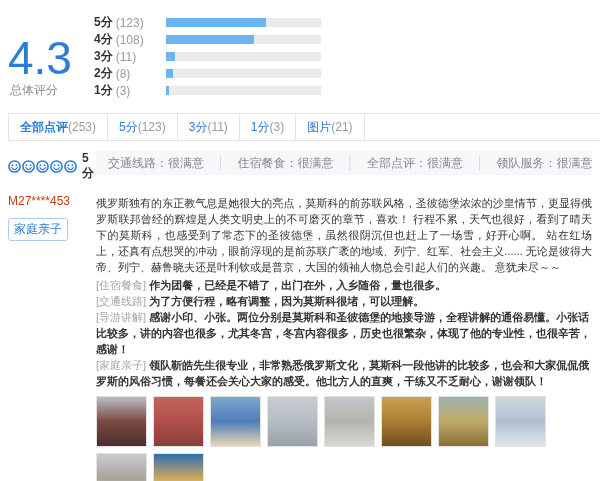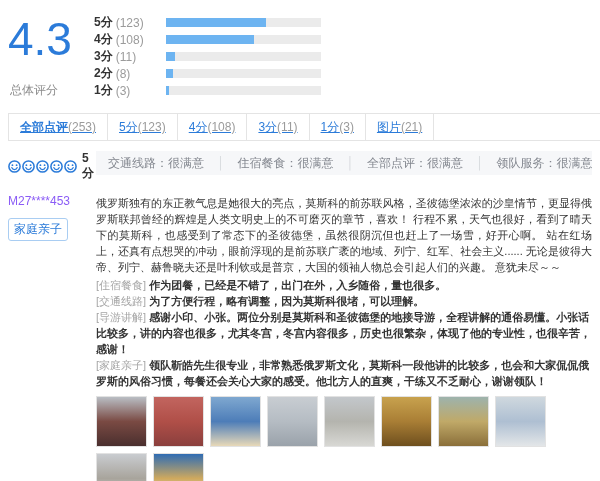--- a/index.html
+++ b/index.html
@@ -7,49 +7,49 @@
     width:600px;height:481px;overflow:hidden;position:relative;
     font-family:"Liberation Sans","DejaVu Sans",sans-serif;
     -webkit-font-smoothing:antialiased;
   }
   .page{padding:8px 0 0 8px;}
 
   
   .summary{display:flex;align-items:flex-end;}
   .score-col{width:86px;padding-top:2px;}
   .score{font-size:46px;line-height:48px;color:var(--accent);}
-  .score-label{font-size:12px;color:#8c8c8c;margin-top:19px;padding-left:2px;}
+  .score-label{font-size:12px;color:#8c8c8c;margin-top:0;padding-left:2px;}
   .bars{padding-top:6px;}
   .bar-row{display:flex;align-items:center;height:17px;font-size:12px;}
   .bar-label{color:#333;font-weight:bold;}
   .bar-count{color:#9b9b9b;margin-left:3px;width:36px;}
   .bar-track{width:155px;height:9px;background:var(--track);margin-left:14px;}
   .bar-fill{height:9px;background:var(--barfill);}
 
   
   .tabs{
     margin-top:14px;height:26px;position:relative;
     border-top:1px solid #e4e4e4;border-bottom:1px solid #e4e4e4;
     display:flex;align-items:stretch;
   }
   .tab{
     font-size:12px;line-height:26px;padding:0 11px;color:var(--accent);
-    border-right:1px solid #e4e4e4;cursor:pointer;white-space:nowrap;text-decoration:underline;
+    border-right:1px solid #e4e4e4;cursor:pointer;white-space:nowrap;
   }
   .tab:first-child{border-left:1px solid #e4e4e4;}
   .tab .tab-count{color:#9b9b9b;}
   .tab.active .tab-label{font-weight:bold;}
 
   
   .review{display:flex;margin-top:10px;}
   .review-left{width:88px;flex:none;}
   .smiley-row{display:flex;align-items:center;}
   .smiley-row svg{display:block;margin-right:1px;}
   .score-text{font-size:12px;font-weight:bold;color:#333;margin-left:4px;}
-  .username{font-size:12px;color:#8b5cf6;margin-top:12px;}
+  .username{font-size:12px;color:#c2410c;margin-top:12px;}
   .badge{
     display:inline-block;margin-top:10px;font-size:12px;color:var(--accent);
     border:1px solid #a9cdf2;border-radius:3px;padding:2px 5px;background:#fff;
   }
   .review-right{flex:1;min-width:0;padding-right:8px;}
   .ratings-strip{
     background:#f6f7f9;height:24px;line-height:24px;font-size:12px;
     color:#83878f;padding-left:12px;white-space:nowrap;overflow:hidden;
   }
   .strip-sep{color:#d5d8dc;margin:0 13px;}
@@ -112,21 +112,20 @@
           <div class="bar-track">
             <div class="bar-fill" style="width: 2%;"></div>
           </div>
         </div>
       </div>
   </div>
 
   <div class="tabs">
       <div class="tab active"><span class="tab-label">全部点评</span><span class="tab-count">(253)</span></div>
       <div class="tab"><span class="tab-label">5分</span><span class="tab-count">(123)</span></div>
-      <div class="tab"><span class="tab-label">4分</span><span class="tab-count">(108)</span></div>
       <div class="tab"><span class="tab-label">3分</span><span class="tab-count">(11)</span></div>
       <div class="tab"><span class="tab-label">1分</span><span class="tab-count">(3)</span></div>
       <div class="tab"><span class="tab-label">图片</span><span class="tab-count">(21)</span></div>
     </div>
 
   <div class="review">
     <div class="review-left">
       <div class="smiley-row">
         <span class="smileys" style="display: flex;">
             <svg width="13" height="13" viewBox="0 0 20 20">

